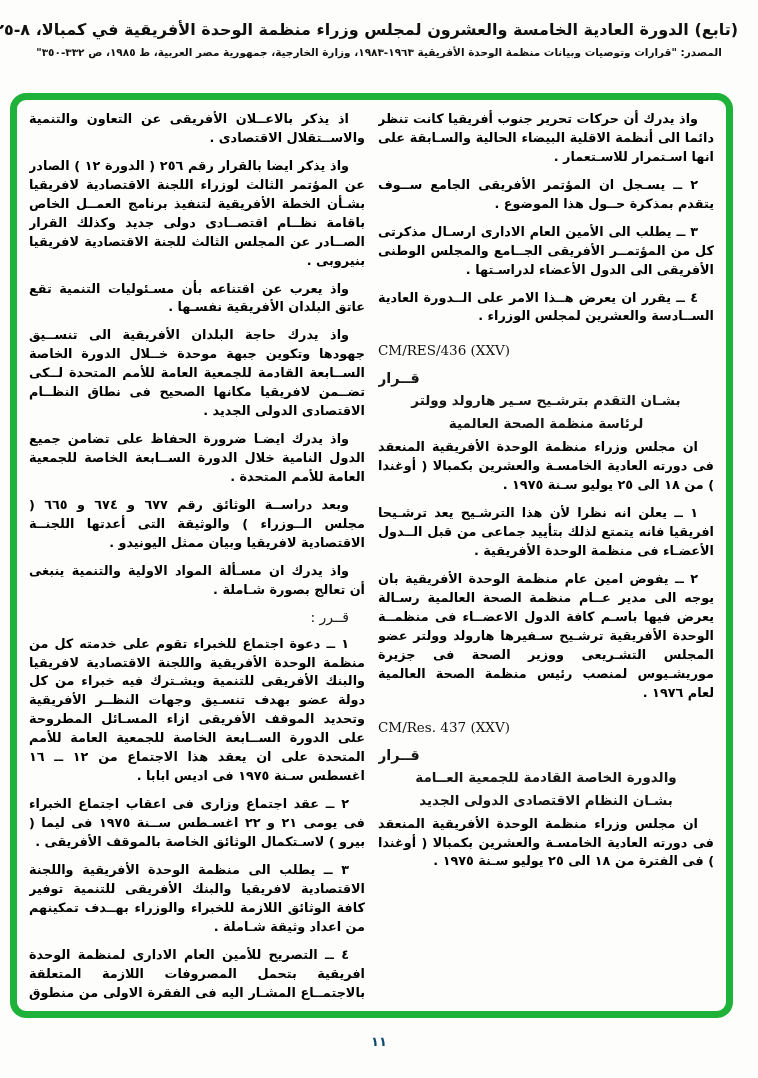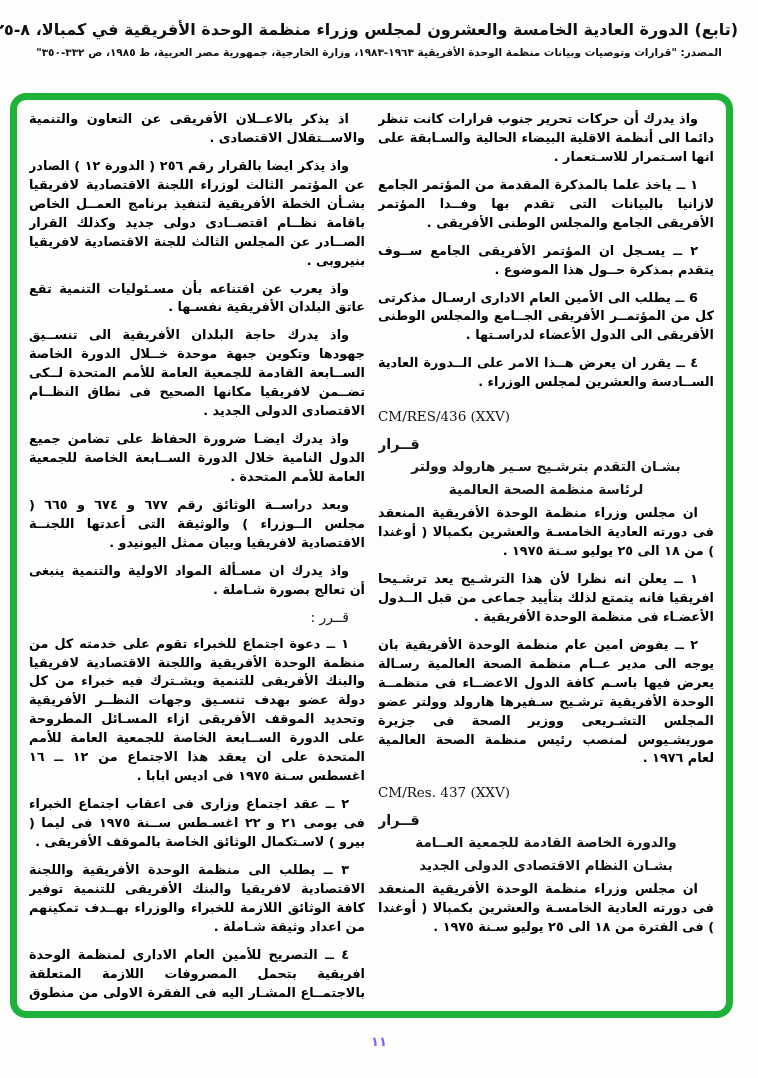--- a/index.html
+++ b/index.html
@@ -63,40 +63,39 @@
   .decree{
     margin:2px 0 10px 0;
     font-size:14px;font-weight:400;
     text-indent:16px;
   }
 
   
   .page-number{
     position:absolute;left:0;right:0;top:1034px;
     text-align:center;
-    font-size:13px;font-weight:700;color:#8b5cf6;
+    font-size:13px;font-weight:700;color:#0c4a6e;
   }
 </style>
 </head>
 <body>
 
 <div class="page">
 
   <div class="header">
     <div class="header-line1">(تابع) الدورة العادية الخامسة والعشرون لمجلس وزراء منظمة الوحدة الأفريقية في كمبالا، ٨-٢٥ يوليه ١٩٧٥</div>
     <div class="header-line2">المصدر: "قرارات وتوصيات وبيانات منظمة الوحدة الأفريقية ١٩٦٣-١٩٨٣، وزارة الخارجية، جمهورية مصر العربية، ط ١٩٨٥، ص ٣٣٢-٣٥٠"</div>
   </div>
 
   <div class="content-box">
 
     <div class="col col-right">
-      <p class="para">واذ يدرك أن حركات تحرير جنوب قرارات كانت تنظر دائما الى أنظمة الاقلية البيضاء الحالية والسـابقة على انها اسـتمرار للاسـتعمار .</p>
-      <p class="para">١ ــ ياخذ علما بالمذكرة المقدمة من المؤتمر الجامع لازانيا بالبيانات التى تقدم بها وفــدا المؤتمر الأفريقى الجامع والمجلس الوطنى الأفريقى .</p>
+      <p class="para">واذ يدرك أن حركات تحرير جنوب أفريقيا كانت تنظر دائما الى أنظمة الاقلية البيضاء الحالية والسـابقة على انها اسـتمرار للاسـتعمار .</p>
       <p class="para">٢ ــ يسـجل ان المؤتمر الأفريقى الجامع ســوف يتقدم بمذكرة حــول هذا الموضوع .</p>
-      <p class="para">6 ــ يطلب الى الأمين العام الادارى ارسـال مذكرتى كل من المؤتمــر الأفريقى الجــامع والمجلس الوطنى الأفريقى الى الدول الأعضاء لدراسـتها .</p>
+      <p class="para">٣ ــ يطلب الى الأمين العام الادارى ارسـال مذكرتى كل من المؤتمــر الأفريقى الجــامع والمجلس الوطنى الأفريقى الى الدول الأعضاء لدراسـتها .</p>
       <p class="para">٤ ــ يقرر ان يعرض هــذا الامر على الــدورة العادية الســادسة والعشرين لمجلس الوزراء .</p>
       <div class="ref">CM/RES/436 (XXV)</div>
       <div class="title">قــرار</div>
       <div class="subtitle">بشـان التقدم بترشـيح سـير هارولد وولتر</div>
       <div class="subtitle">لرئاسة منظمة الصحة العالمية</div>
       <p class="para">ان مجلس وزراء منظمة الوحدة الأفريقية المنعقد فى دورته العادية الخامسـة والعشرين بكمبالا ( أوغندا ) من ١٨ الى ٢٥ يوليو سـنة ١٩٧٥ .</p>
       <p class="para">١ ــ يعلن انه نظرا لأن هذا الترشـيح يعد ترشـيحا افريقيا فانه يتمتع لذلك بتأييد جماعى من قبل الــدول الأعضـاء فى منظمة الوحدة الأفريقية .</p>
       <p class="para">٢ ــ يفوض امين عام منظمة الوحدة الأفريقية بان يوجه الى مدير عــام منظمة الصحة العالمية رسـالة يعرض فيها باسـم كافة الدول الاعضــاء فى منظمــة الوحدة الأفريقية ترشـيح سـفيرها هارولد وولتر عضو المجلس التشـريعى ووزير الصحة فى جزيرة موريشـيوس لمنصب رئيس منظمة الصحة العالمية لعام ١٩٧٦ .</p>
       <div class="ref">CM/Res. 437 (XXV)</div>
       <div class="title">قــرار</div>

